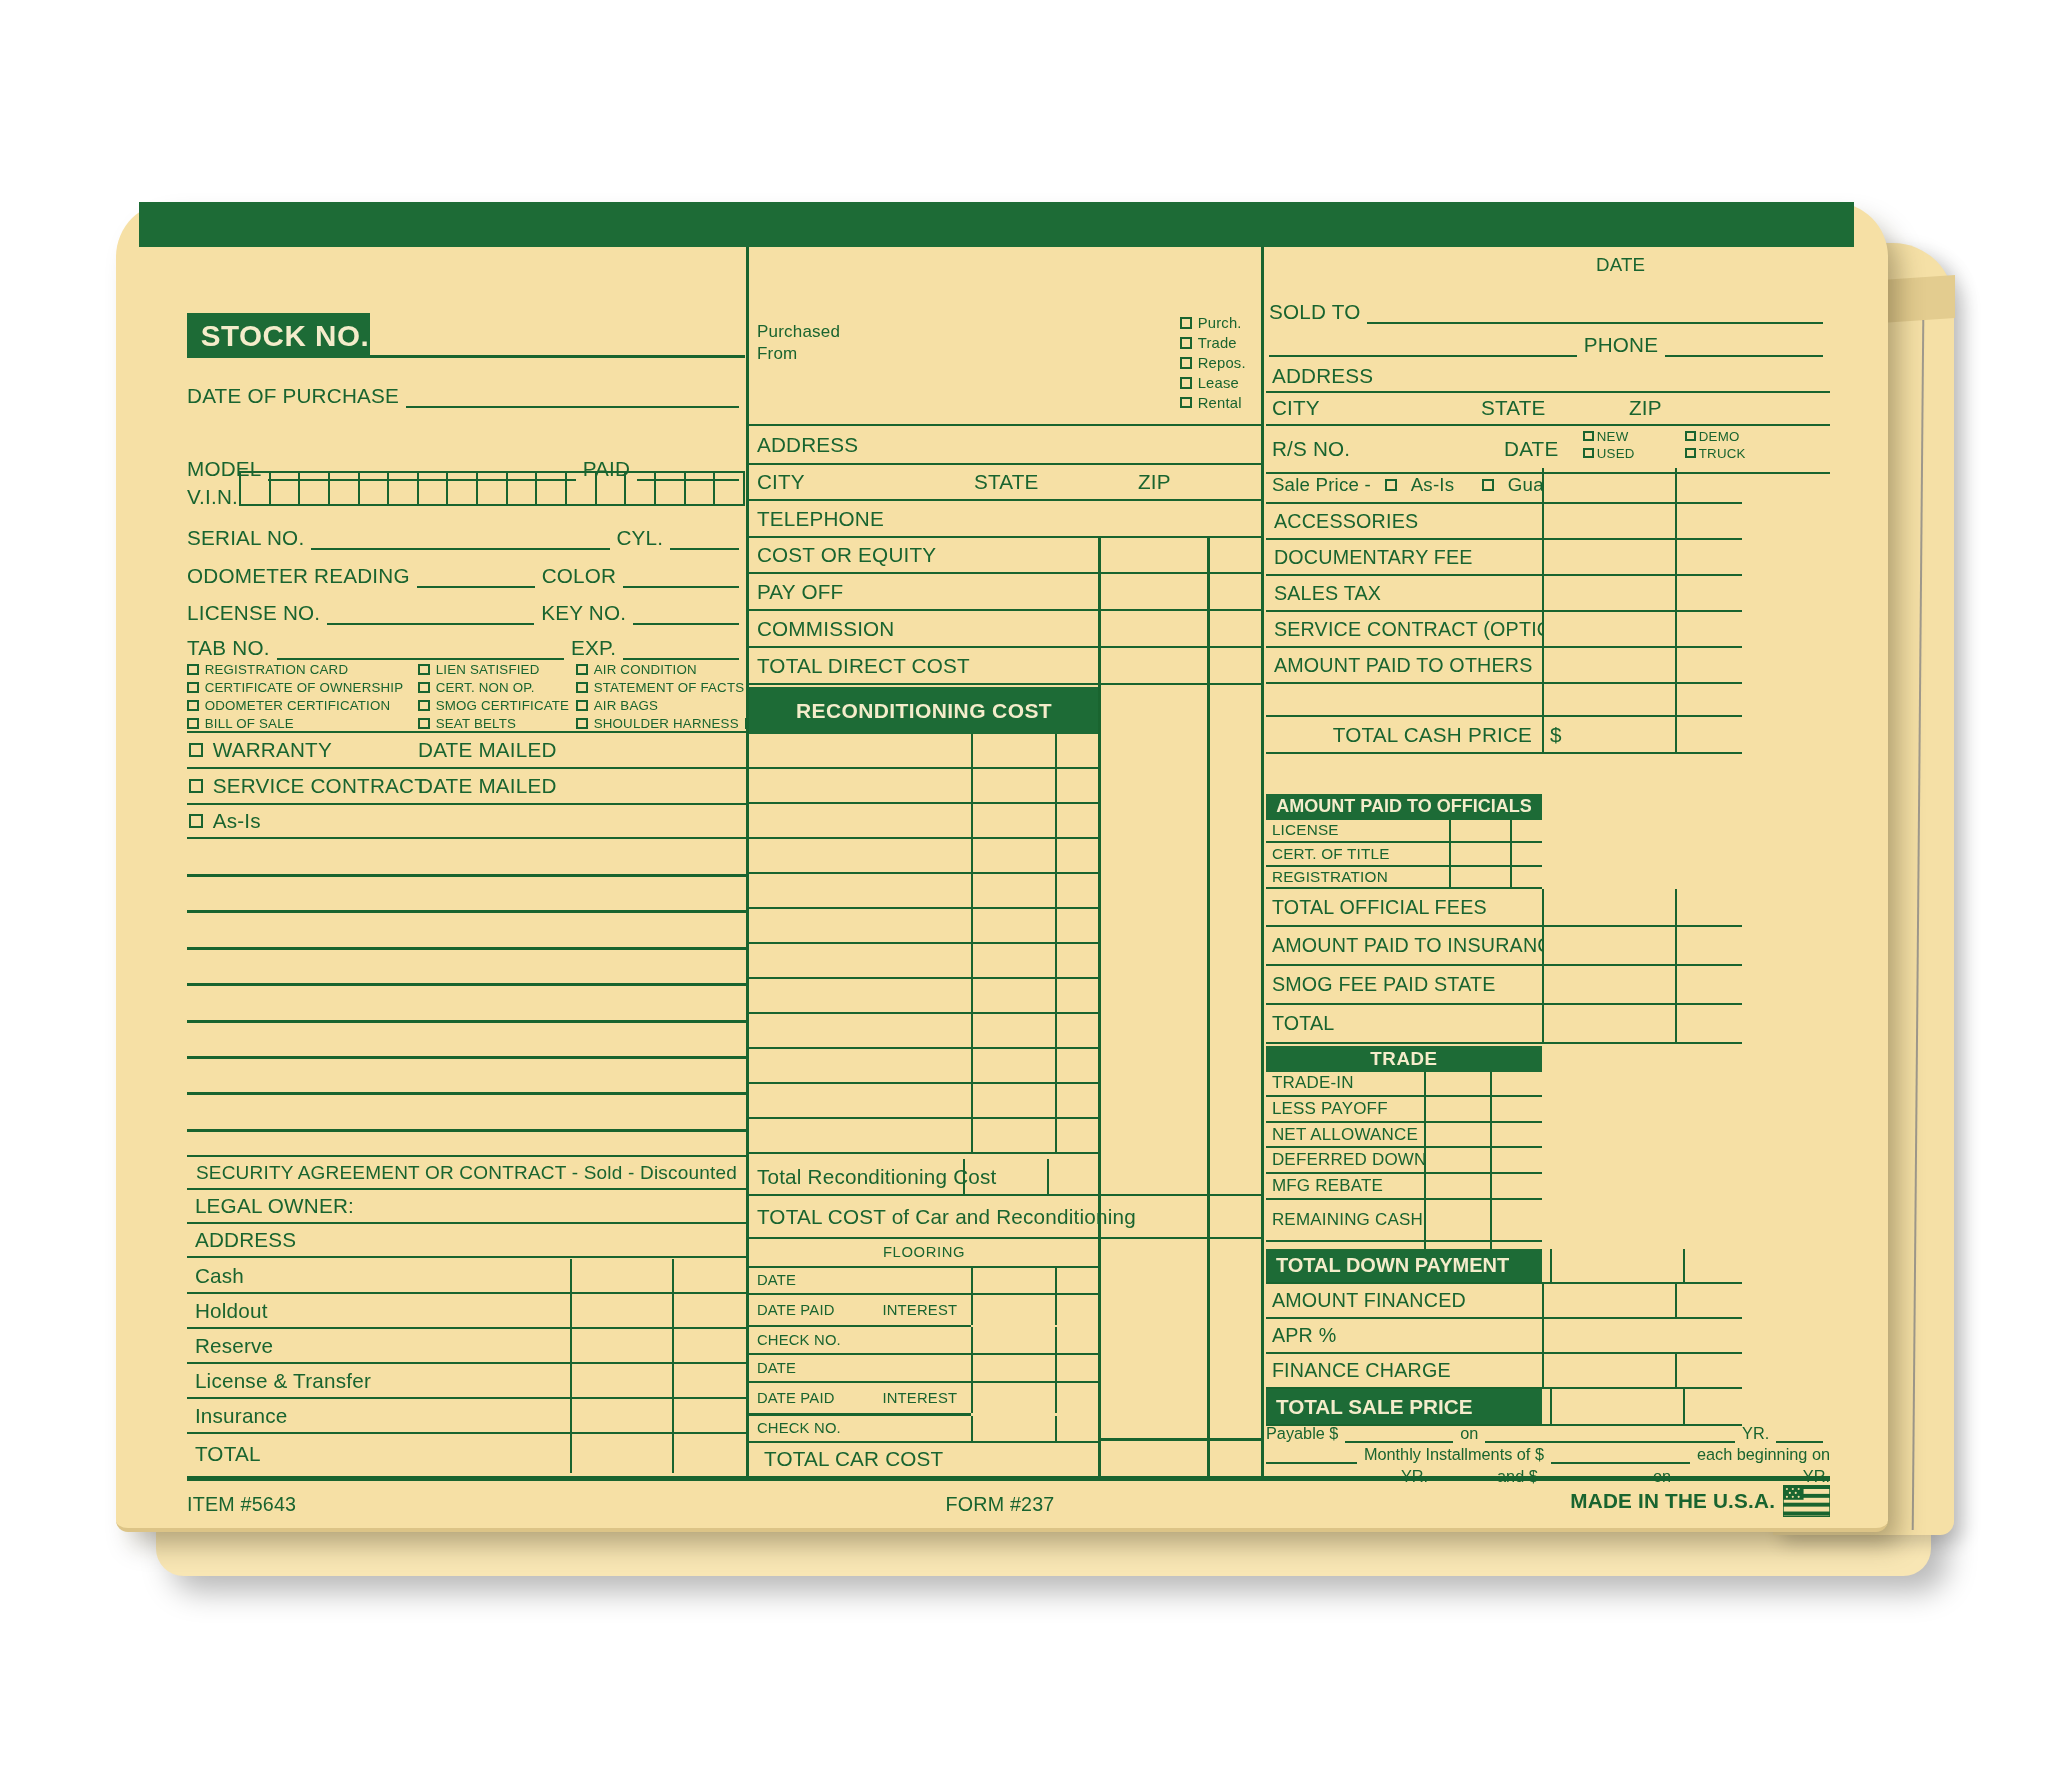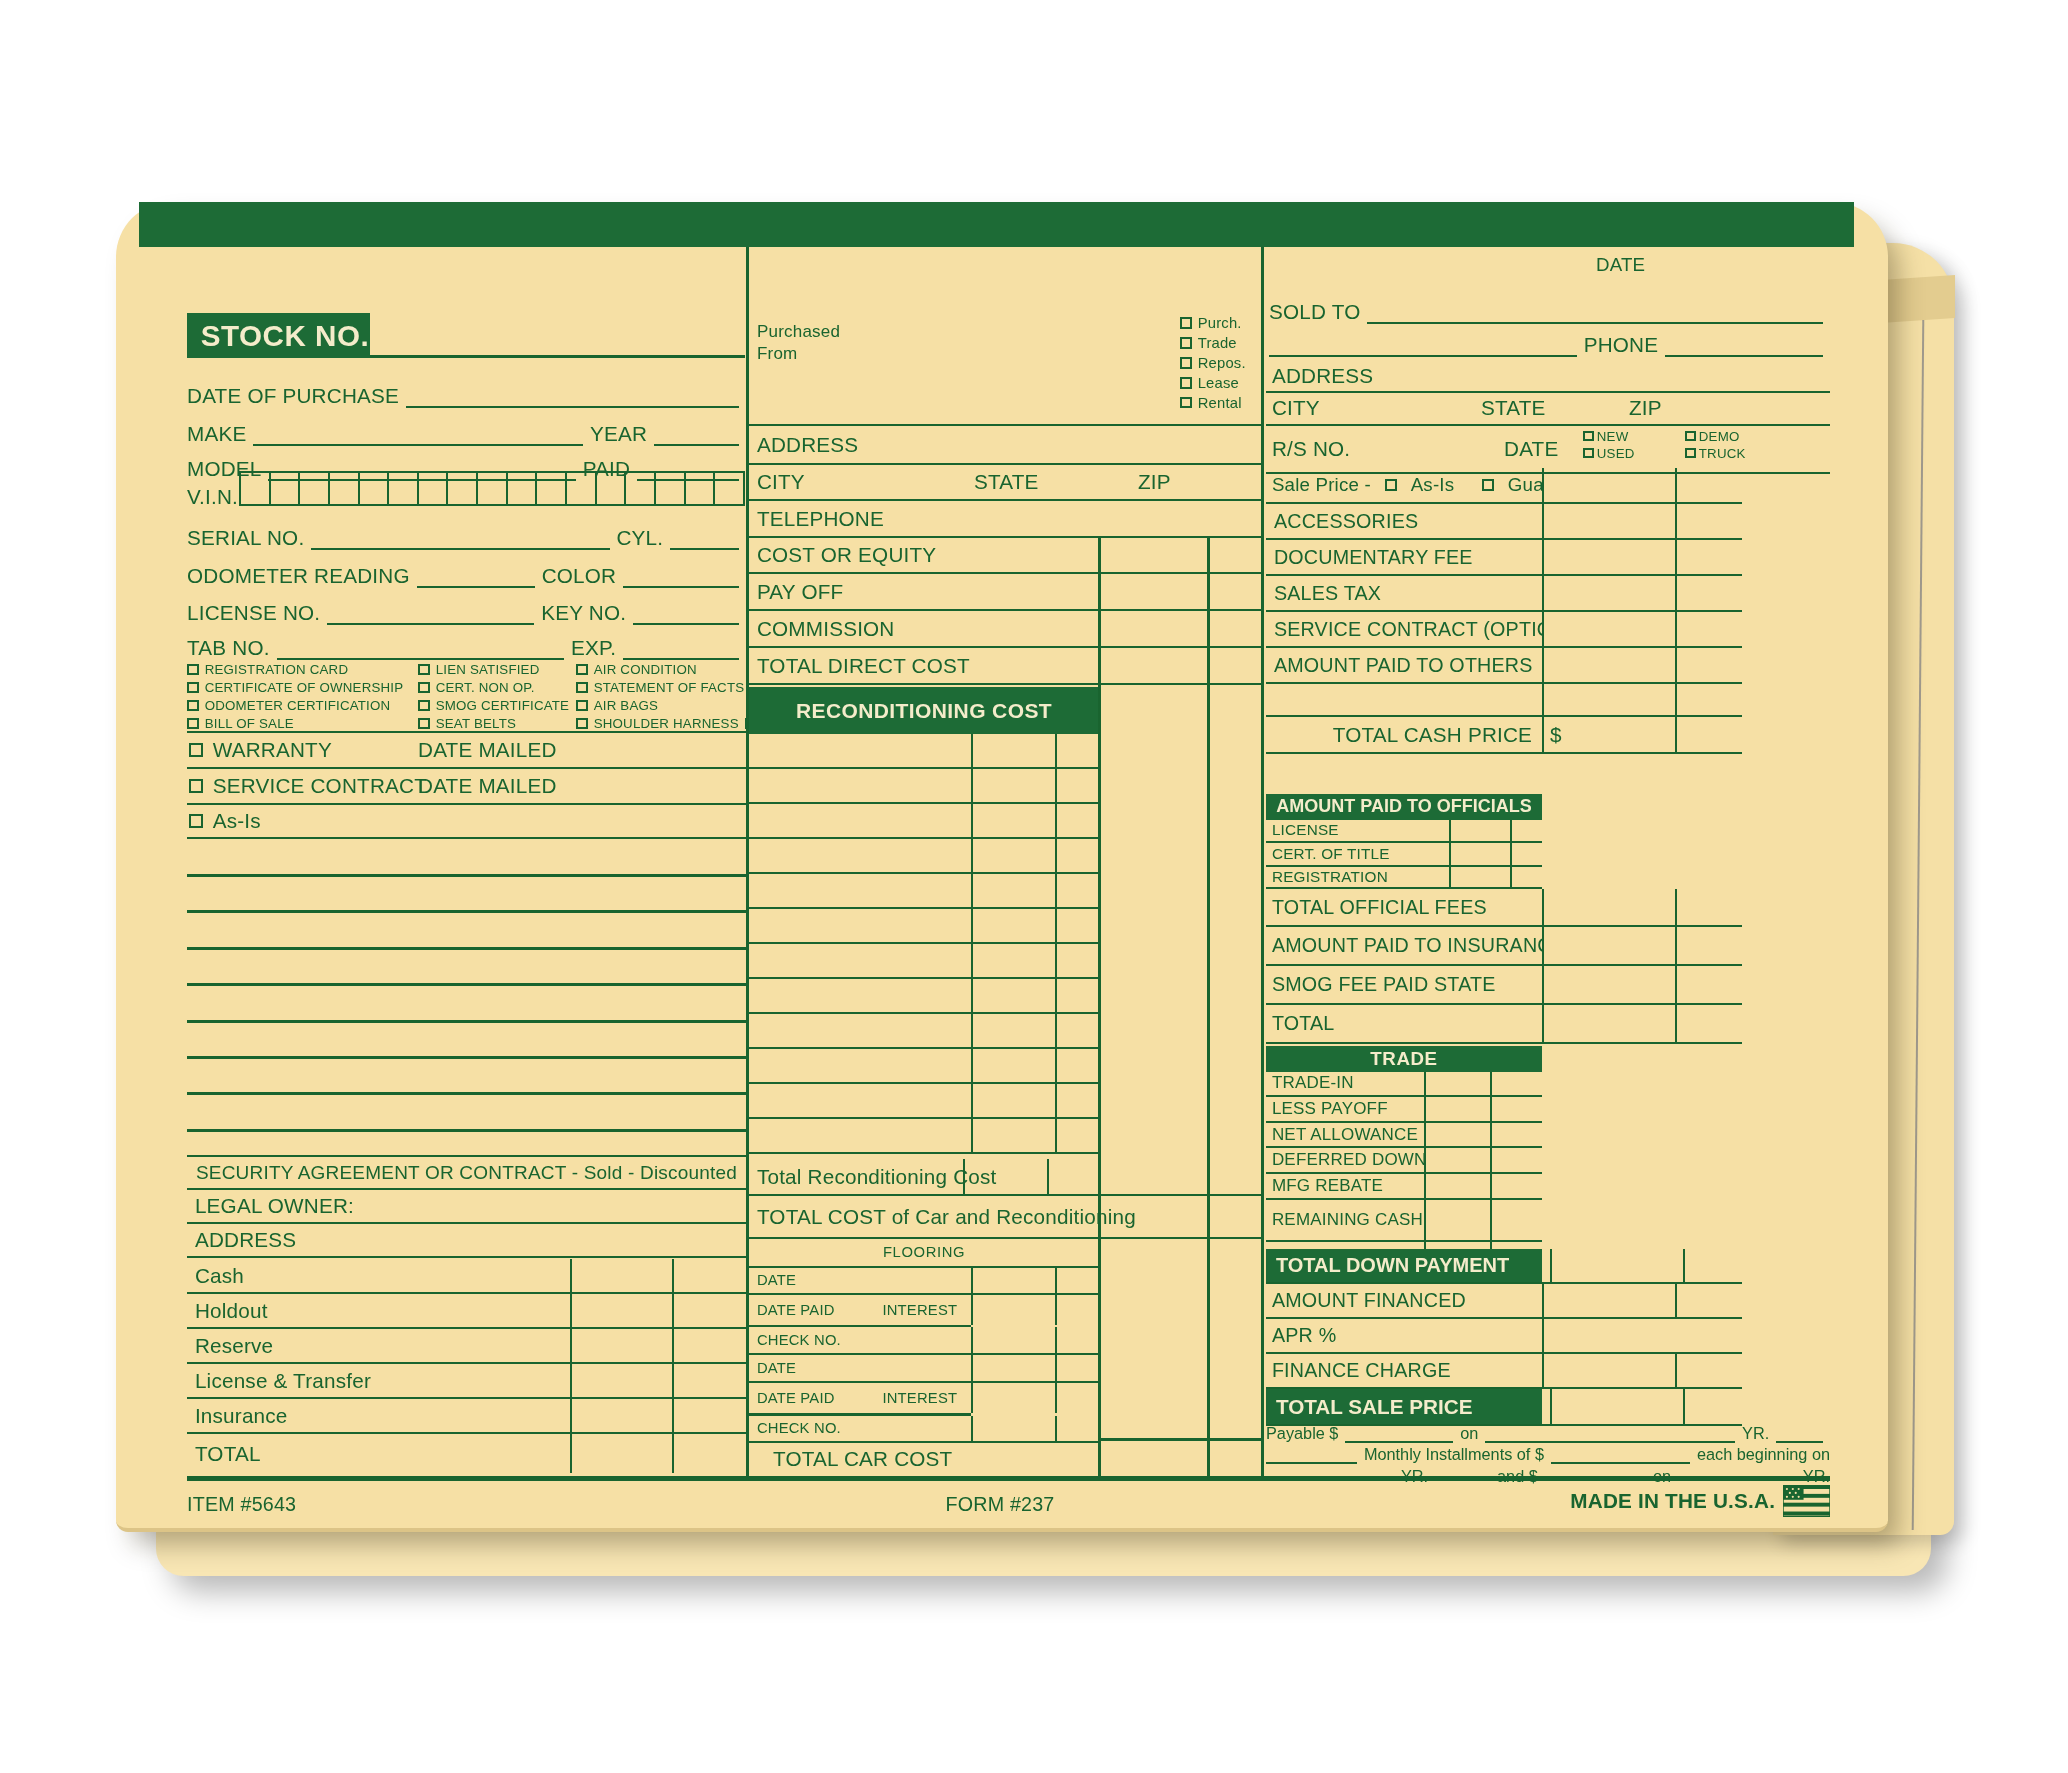--- a/index.html
+++ b/index.html
@@ -46,26 +46,20 @@
 
   <div class="abs gbox" style="left:187px;top:313px;width:183px;height:45px;font-size:29.6px;padding-left:13.8px;letter-spacing:0.5px">
     <span>STOCK NO.</span>
   </div>
   <div class="hl" style="left:370px;top:355px;width:375px;height:3px"></div>
 
   <div class="row" style="left:187px;top:378px;width:559px;height:29.6px">
     <span class="lbl">DATE OF PURCHASE</span>
       <span class="uline"></span>
   </div>
-  <div class="row" style="left:187px;top:416px;width:559px;height:29.6px">
-    <span class="lbl">MAKE</span>
-      <span class="uline"></span>
-    <span class="lbl">YEAR</span>
-      <span class="ufix" style="width:85px"></span>
-  </div>
   <div class="row" style="left:187px;top:451px;width:559px;height:29.6px">
     <span class="lbl">MODEL</span>
       <span class="uline"></span>
     <span class="lbl">PAID</span>
       <span class="ufix" style="width:102px"></span>
   </div>
   <span class="abs lbl" style="left:187px;top:485px">V.I.N.</span>
   <div class="abs" style="left:239px;top:471px;width:506px;height:35px;display:flex;border-top:2.5px solid #19642f;border-bottom:2.5px solid #19642f;border-right:2.5px solid #19642f">
     <div class="cell" style="flex:1"></div>
       <div class="cell" style="flex:1"></div>
@@ -410,21 +404,21 @@
     <div class="hl" style="position:static;width:222px"></div>
     <div class="trow" style="height:27.6px">
         <span class="lbl sm desc">CHECK NO.</span>
         <div class="cell" style="width:84px"></div>
         <div class="cell" style="width:44px"></div>
       </div>
   </div>
   <div class="hl" style="left:1098px;top:1438px;width:163px"></div>
 
   <div class="abs" style="left:749px;top:1440px;width:512px;height:37px;display:flex;align-items:center">
-    <span class="lbl" style="padding-left:24px">TOTAL CAR COST</span>
+    <span class="lbl" style="padding-left:15px">TOTAL CAR COST</span>
   </div>
 
   <span class="abs lbl" style="left:1596px;top:254px;font-size:18.7px">DATE</span>
 
   <div class="row" style="left:1269px;top:294px;width:561px;height:29.6px">
     <span class="lbl">SOLD TO</span>
       <span class="uline"></span>
   </div>
   <div class="row" style="left:1269px;top:327px;width:561px;height:29.6px">
     <span class="uline" style="margin-left:0"></span>

